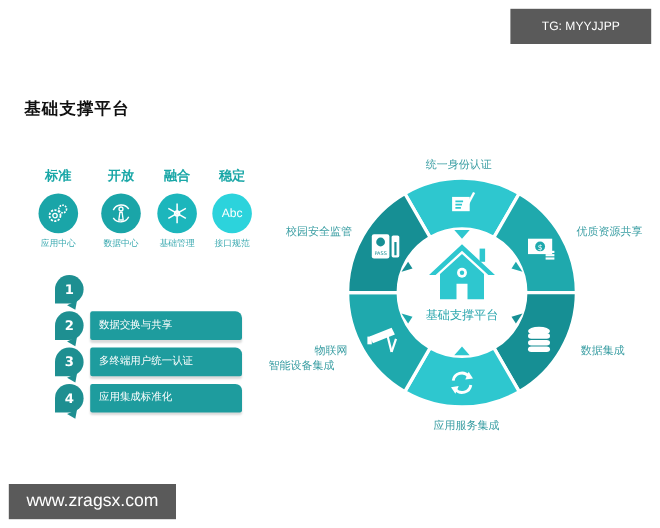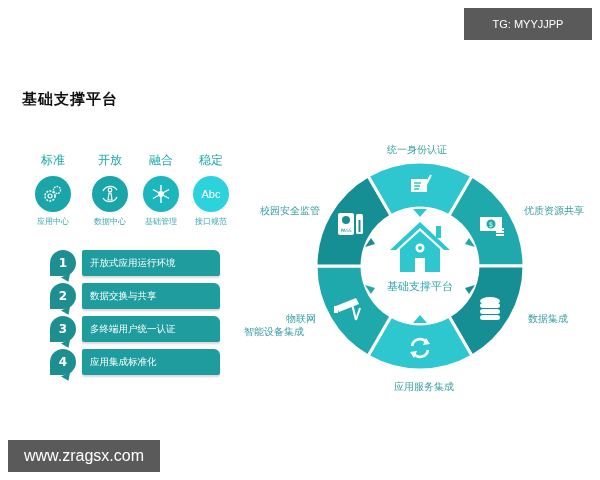--- a/index.html
+++ b/index.html
@@ -4,21 +4,21 @@
 <style>
   html, body { margin:0; padding:0; }
   body { width:600px; height:480px; background:#ffffff; position:relative; overflow:hidden;
          font-family:"DejaVu Sans", sans-serif; }
   .wm-top { position:absolute; left:464px; top:8px; width:128px; height:32px; background:#5a5a5a;
             color:#fff; font-family:"Liberation Sans", sans-serif; font-size:11px; line-height:32px; text-align:center; }
   .wm-bottom { position:absolute; left:8px; top:440px; width:152px; height:32px; background:#5a5a5a;
             color:#fff; font-family:"Liberation Sans", sans-serif; font-size:16px; line-height:32px; text-align:center; }
   .title { position:absolute; left:22px; top:90px; font-family:"DejaVu Serif", serif; font-size:15px; font-weight:bold; color:#111; letter-spacing:1px; }
   .feature { position:absolute; top:152px; width:50px; text-align:center; }
-  .feature .head { font-size:12px; font-weight:normal; color:#1aa7a7; height:16px; line-height:16px; }
+  .feature .head { font-size:12px; font-weight:bold; color:#1aa7a7; height:16px; line-height:16px; }
   .feature .circ { width:36px; height:36px; border-radius:50%; margin:8px auto 4px; display:flex; align-items:center; justify-content:center; }
   .feature .sub { font-size:8px; color:#3aa9b0; line-height:12px; }
   .step { position:absolute; left:50px; width:170px; height:28px; }
   .step .num { position:absolute; left:0; top:0; width:26px; height:26px; border-radius:50% 50% 50% 0; background:#1e8f91;
                transform:rotate(0deg); color:#fff; font-weight:bold; font-size:12px; display:flex; align-items:center; justify-content:center; }
   .step .num::after { content:""; position:absolute; left:12px; bottom:-6px; border-left:5px solid transparent; border-right:5px solid transparent; border-top:7px solid #1e8f91; transform:rotate(-25deg); }
   .step .bar { position:absolute; left:32px; top:0; width:138px; height:26px; background:#1e9c9e;
                border-radius:2px 6px 2px 2px; color:#fff; font-size:9.5px; line-height:26px; padding-left:8px; box-sizing:border-box; box-shadow:0 2px 2px rgba(0,0,0,0.15); }
   .ring-label { position:absolute; font-size:10px; color:#3a9ea3; white-space:nowrap; }
   svg text { font-family:"DejaVu Sans", sans-serif; }
@@ -71,21 +71,20 @@
 <div class="feature" style="left:186px">
   <div class="head">稳定</div>
   <div class="circ" style="background:#2cd3dc">
     <span style="color:#fff;font-family:Liberation Sans, sans-serif;font-size:11px">Abc</span>
   </div>
   <div class="sub">接口规范</div>
 </div>
 
 <div class="step" style="top:250px">
   <div class="num">1</div>
-  <div class="bar">开放式应用运行环境</div>
 </div>
 <div class="step" style="top:283px">
   <div class="num">2</div>
   <div class="bar">数据交换与共享</div>
 </div>
 <div class="step" style="top:316px">
   <div class="num">3</div>
   <div class="bar">多终端用户统一认证</div>
 </div>
 <div class="step" style="top:349px">

